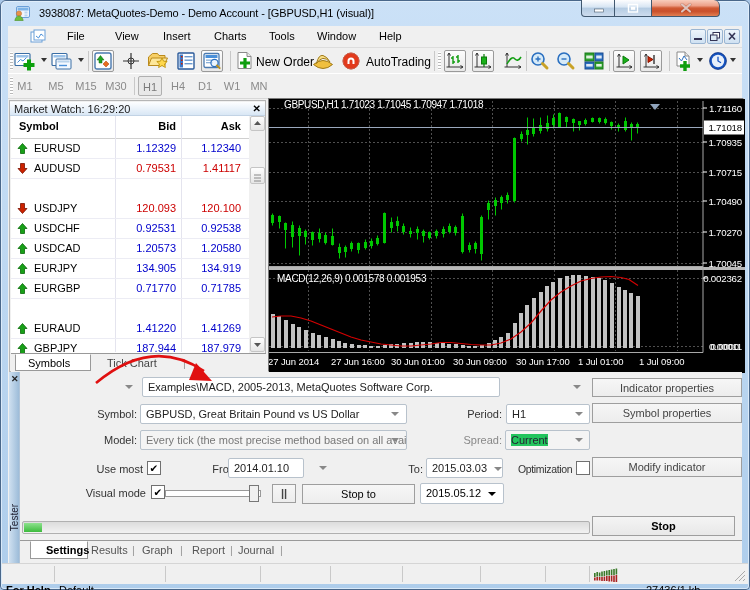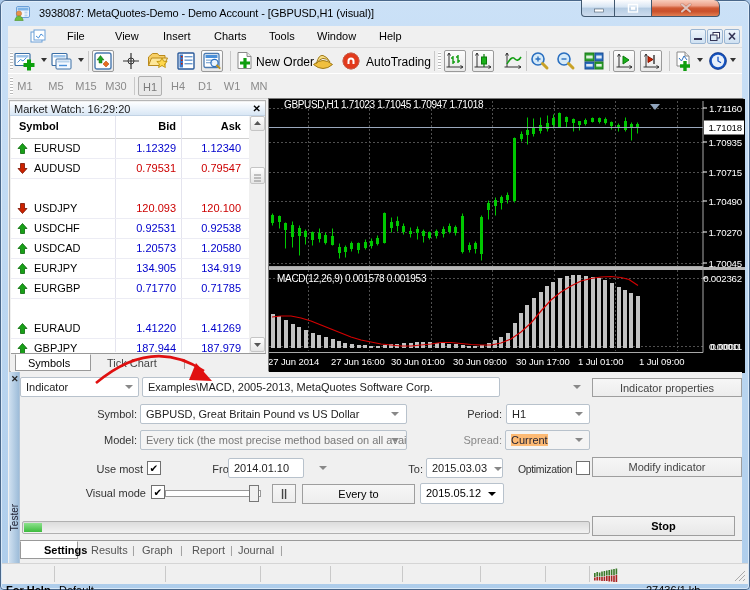--- a/index.html
+++ b/index.html
@@ -329,21 +329,21 @@
           <span class="mw-sym">EURUSD</span>
           <span class="rnum blue" style="right:73px">1.12329</span>
           <span class="rnum blue" style="right:8px">1.12340</span>
         </div>
         <div class="mw-row" style="top:43px">
           <span style="position:absolute;left:6px;top:4px"><svg width="11" height="11" viewBox="0 0 11 11">
               <path d="M5.5 10.5 L10 5.5 H7.5 V.5 H3.5 V5.5 H1 Z" fill="#cc2200" stroke="#7a1200" stroke-width=".8"></path>
             </svg></span>
           <span class="mw-sym">AUDUSD</span>
           <span class="rnum red" style="right:73px">0.79531</span>
-          <span class="rnum red" style="right:8px">0.79547</span>
+          <span class="rnum red" style="right:8px">1.41117</span>
         </div>
         <div class="mw-row" style="top:83px">
           <span style="position:absolute;left:6px;top:4px"><svg width="11" height="11" viewBox="0 0 11 11">
               <path d="M5.5 10.5 L10 5.5 H7.5 V.5 H3.5 V5.5 H1 Z" fill="#cc2200" stroke="#7a1200" stroke-width=".8"></path>
             </svg></span>
           <span class="mw-sym">USDJPY</span>
           <span class="rnum red" style="right:73px">120.093</span>
           <span class="rnum red" style="right:8px">120.100</span>
         </div>
         <div class="mw-row" style="top:103px">
@@ -649,67 +649,67 @@
         </g>
         <path d="M 381 5 h 10 l -5 6 z" fill="#90a4bc"></path>
       </svg>
     </div>
 
  <div id="tester">
   <div id="tester-strip">
         <div id="tester-vlabel">Tester</div>
       </div>
   <div id="tester-x" style="left:3px;top:2px;position:absolute;font-size:9px;font-weight:bold">✕</div>
-  <div class="combo" style="left:12px;top:5px;width:119px;height:20px">Indicator</div>
   <div class="carrow" style="left:117px;top:13px"></div>
   <div class="combo" style="left:134px;top:5px;width:358px;height:20px">Examples\MACD, 2005-2013, MetaQuotes Software Corp.</div>
   <div class="carrow" style="left:565px;top:13px"></div>
   <div class="tbtn" style="left:584px;top:6px;width:150px;height:19px;line-height:18px">Indicator properties</div>
 
   <div class="tlabel" style="left:29px;top:36px;width:100px">Symbol:</div>
   <div class="combo" style="left:132px;top:32px;width:267px;height:20px">GBPUSD, Great Britain Pound vs US Dollar</div>
   <div class="carrow" style="left:383px;top:40px"></div>
   <div class="tlabel" style="left:394px;top:36px;width:100px">Period:</div>
   <div class="combo" style="left:498px;top:32px;width:84px;height:20px">H1</div>
   <div class="carrow" style="left:567px;top:40px"></div>
+  <div class="tbtn" style="left:584px;top:31px;width:150px;height:20px;line-height:19px">Symbol properties</div>
 
   <div class="tlabel" style="left:29px;top:62px;width:100px">Model:</div>
   <div class="combo gray" style="left:132px;top:58px;width:267px;height:20px">Every tick (the most precise method based on all availa</div>
   <div class="carrow" style="left:383px;top:66px"></div>
   <div class="tlabel" style="left:394px;top:62px;width:100px;color:#888">Spread:</div>
-  <div class="combo gray" style="left:497px;top:58px;width:85px;height:20px"><span style="background:#fdba74;color:#223">Current</span></div>
+  <div class="combo gray" style="left:497px;top:58px;width:85px;height:20px"><span style="background:#22c55e;color:#223">Current</span></div>
   <div class="carrow" style="left:567px;top:66px"></div>
 
   <div class="tlabel" style="left:35px;top:91px;width:100px">Use most</div>
   <div class="chk c" style="left:139px;top:89px"></div>
   <div class="tlabel" style="left:133px;top:91px;width:100px">From:</div>
   <div class="combo" style="left:220px;top:86px;width:76px;height:20px">2014.01.10</div>
   <div class="carrow" style="left:311px;top:94px"></div>
   <div class="tlabel" style="left:315px;top:91px;width:100px">To:</div>
   <div class="combo" style="left:418px;top:86px;width:77px;height:20px">2015.03.03</div>
   <div class="carrow" style="left:486px;top:95px"></div>
   <div class="tlabel" style="left:510px;top:91px;text-align:left;font-size:10.5px;letter-spacing:-0.35px">Optimization</div>
   <div class="chk" style="left:568px;top:89px"></div>
   <div class="tbtn" style="left:584px;top:85px;width:150px;height:20px;line-height:19px">Modify indicator</div>
 
   <div class="tlabel" style="left:38px;top:115px;width:100px">Visual mode</div>
   <div class="chk c" style="left:143px;top:113px"></div>
   <div style="position:absolute;left:157px;top:118px;width:96px;height:7px;background:#fff;border:1px solid #999"></div>
   <div style="position:absolute;left:241px;top:113px;width:10px;height:17px;background:#f0f0f0;border:1px solid #777"></div>
   <div class="tbtn" style="left:264px;top:112px;width:24px;height:19px;line-height:17px;font-weight:bold">||</div>
-  <div class="tbtn" style="left:294px;top:112px;width:113px;height:20px;line-height:19px;color:#000">Every to</div>
+  <div class="tbtn" style="left:294px;top:112px;width:113px;height:20px;line-height:19px;color:#000">Stop to</div>
   <div class="combo" style="left:412px;top:111px;width:84px;height:21px;color:#000">2015.05.12</div>
   <div class="carrow blk" style="left:480px;top:120px"></div>
 
   <div id="prog">
         <div id="prog-fill"></div>
       </div>
   <div id="stop">Stop</div>
   <div id="ttabs">
-   <div class="ttab on" style="left:0;width:58px;height:18px;padding:2px 0 0 23px">Settings</div>
+   <div class="ttab on" style="left:10px;width:58px;height:18px;padding:2px 0 0 15px">Settings</div>
    <div class="ttab" style="left:71px;top:3px">Results</div>
    <div class="ttab" style="left:112px;top:3px;color:#999">|</div>
    <div class="ttab" style="left:122px;top:3px">Graph</div>
    <div class="ttab" style="left:160px;top:3px;color:#999">|</div>
    <div class="ttab" style="left:172px;top:3px">Report</div>
    <div class="ttab" style="left:210px;top:3px;color:#999">|</div>
    <div class="ttab" style="left:218px;top:3px">Journal</div>
    <div class="ttab" style="left:260px;top:3px;color:#999">|</div>
   </div>
  </div>

